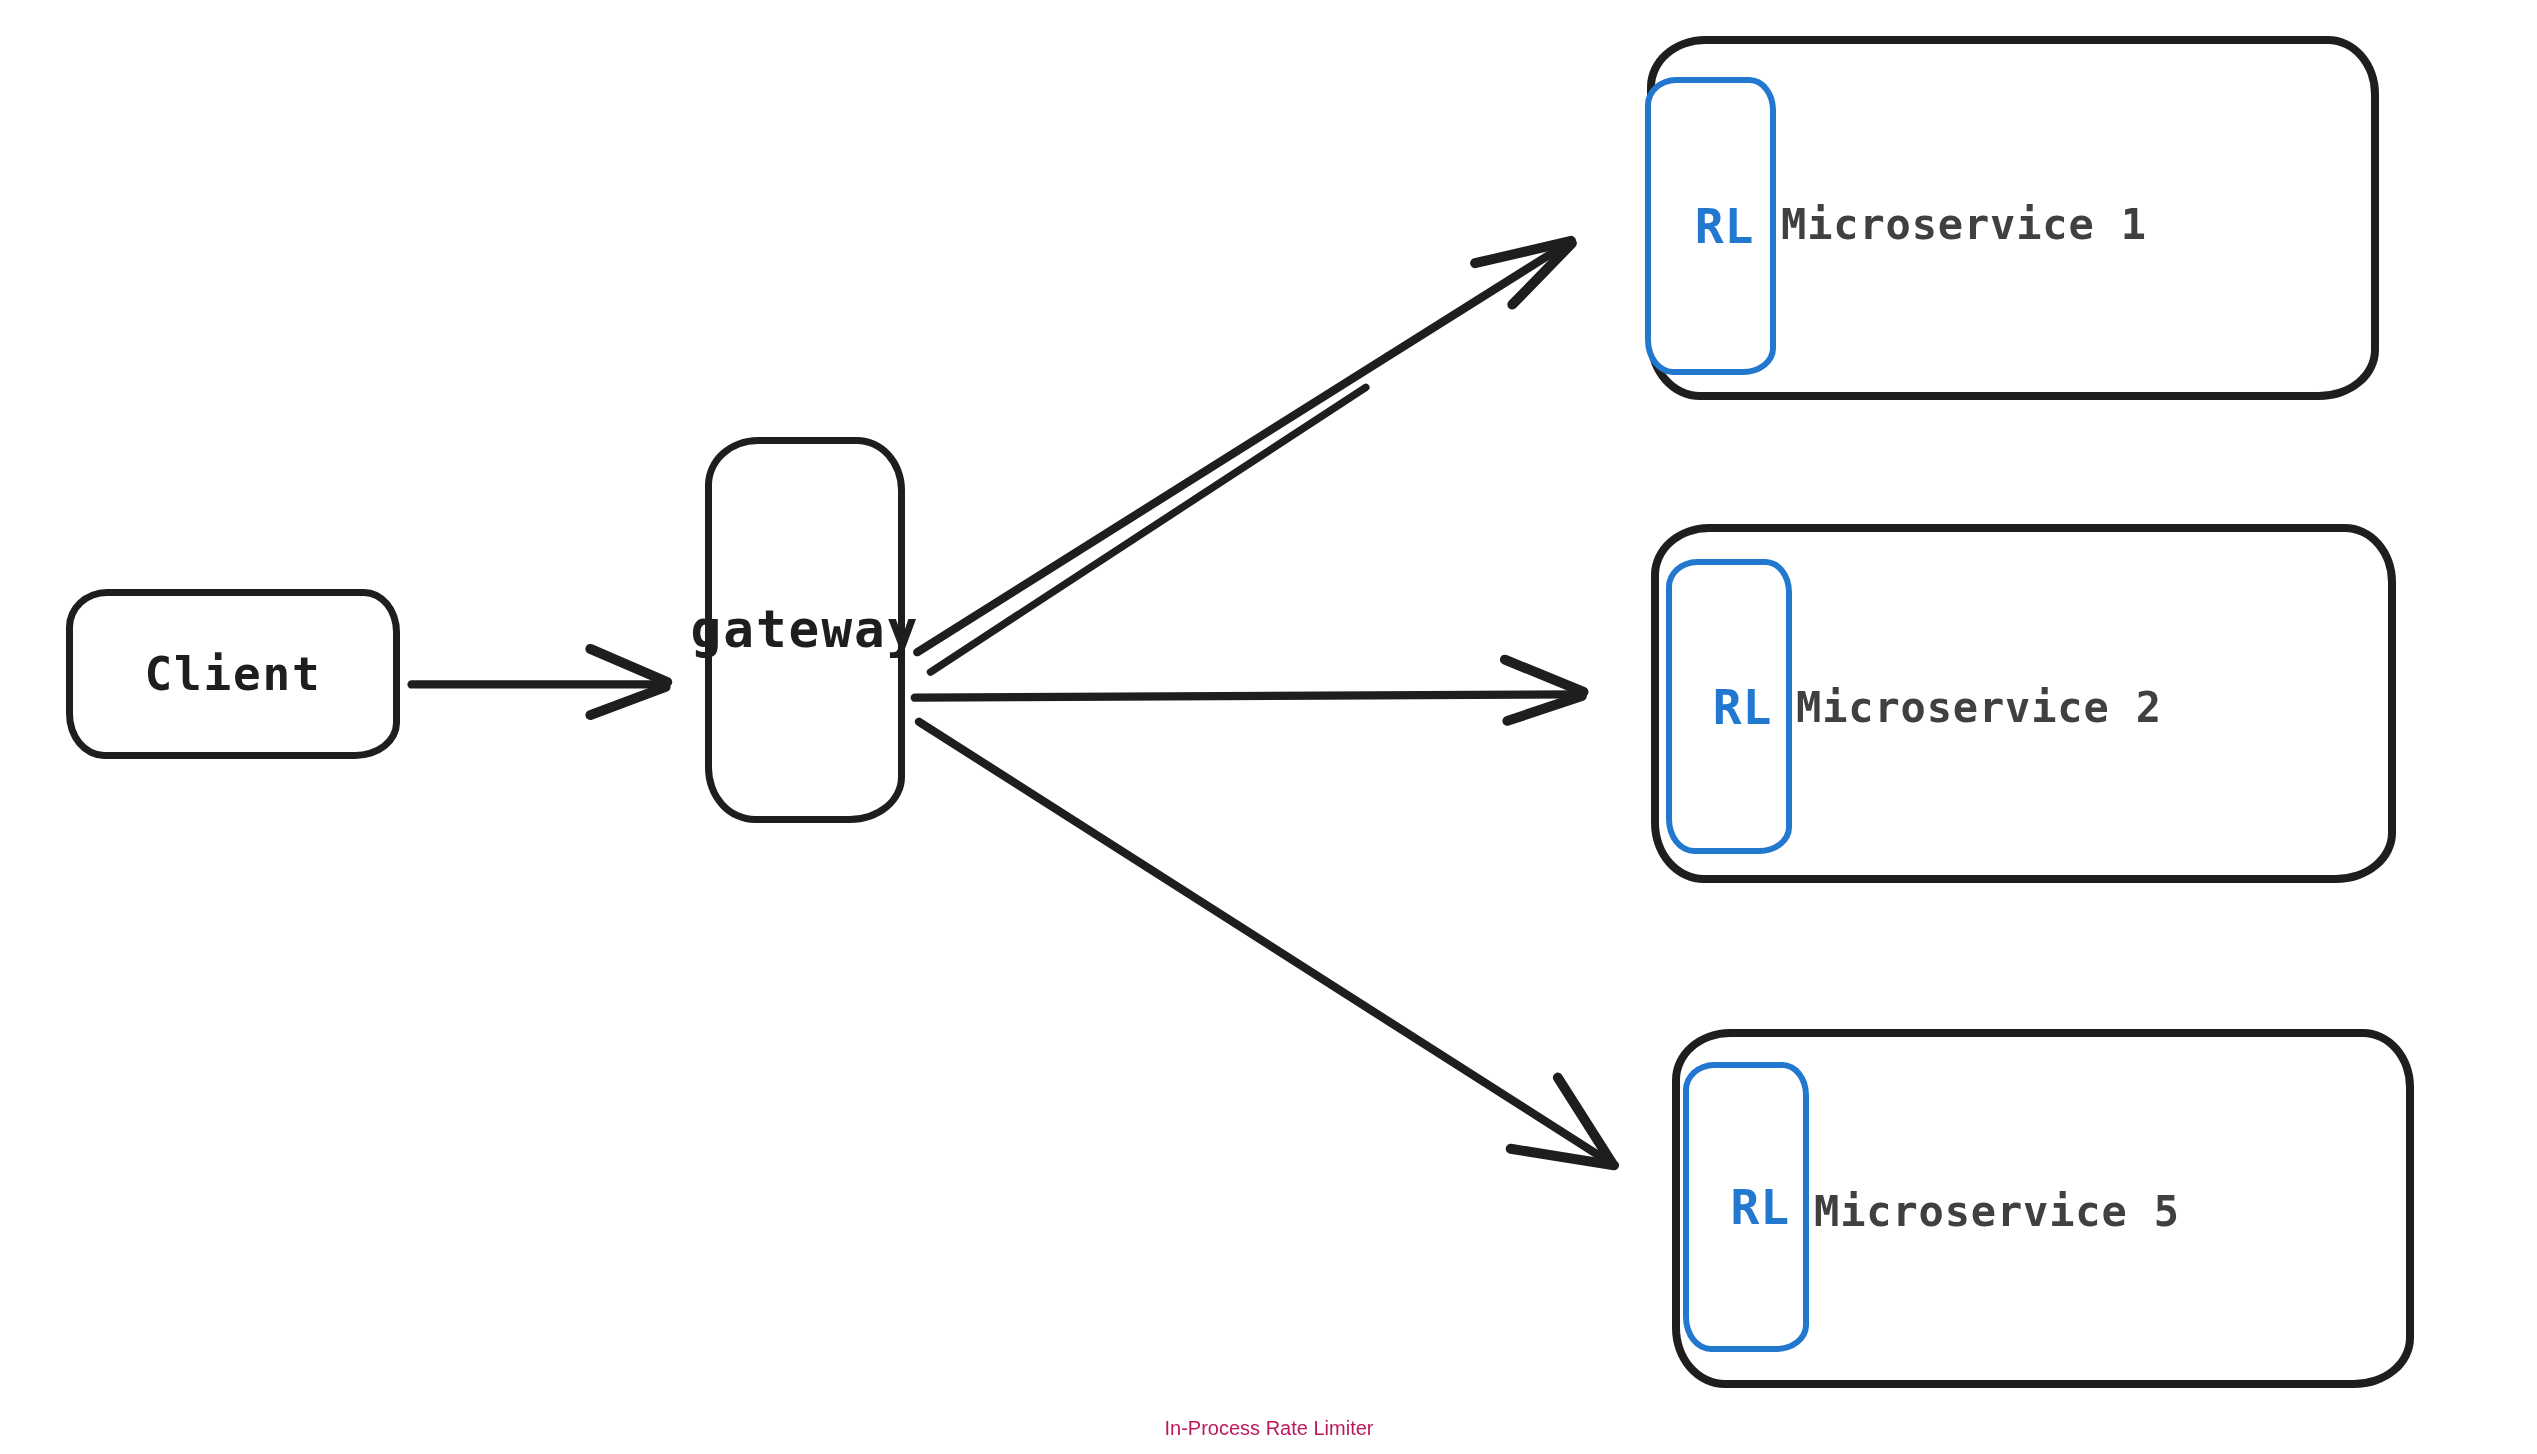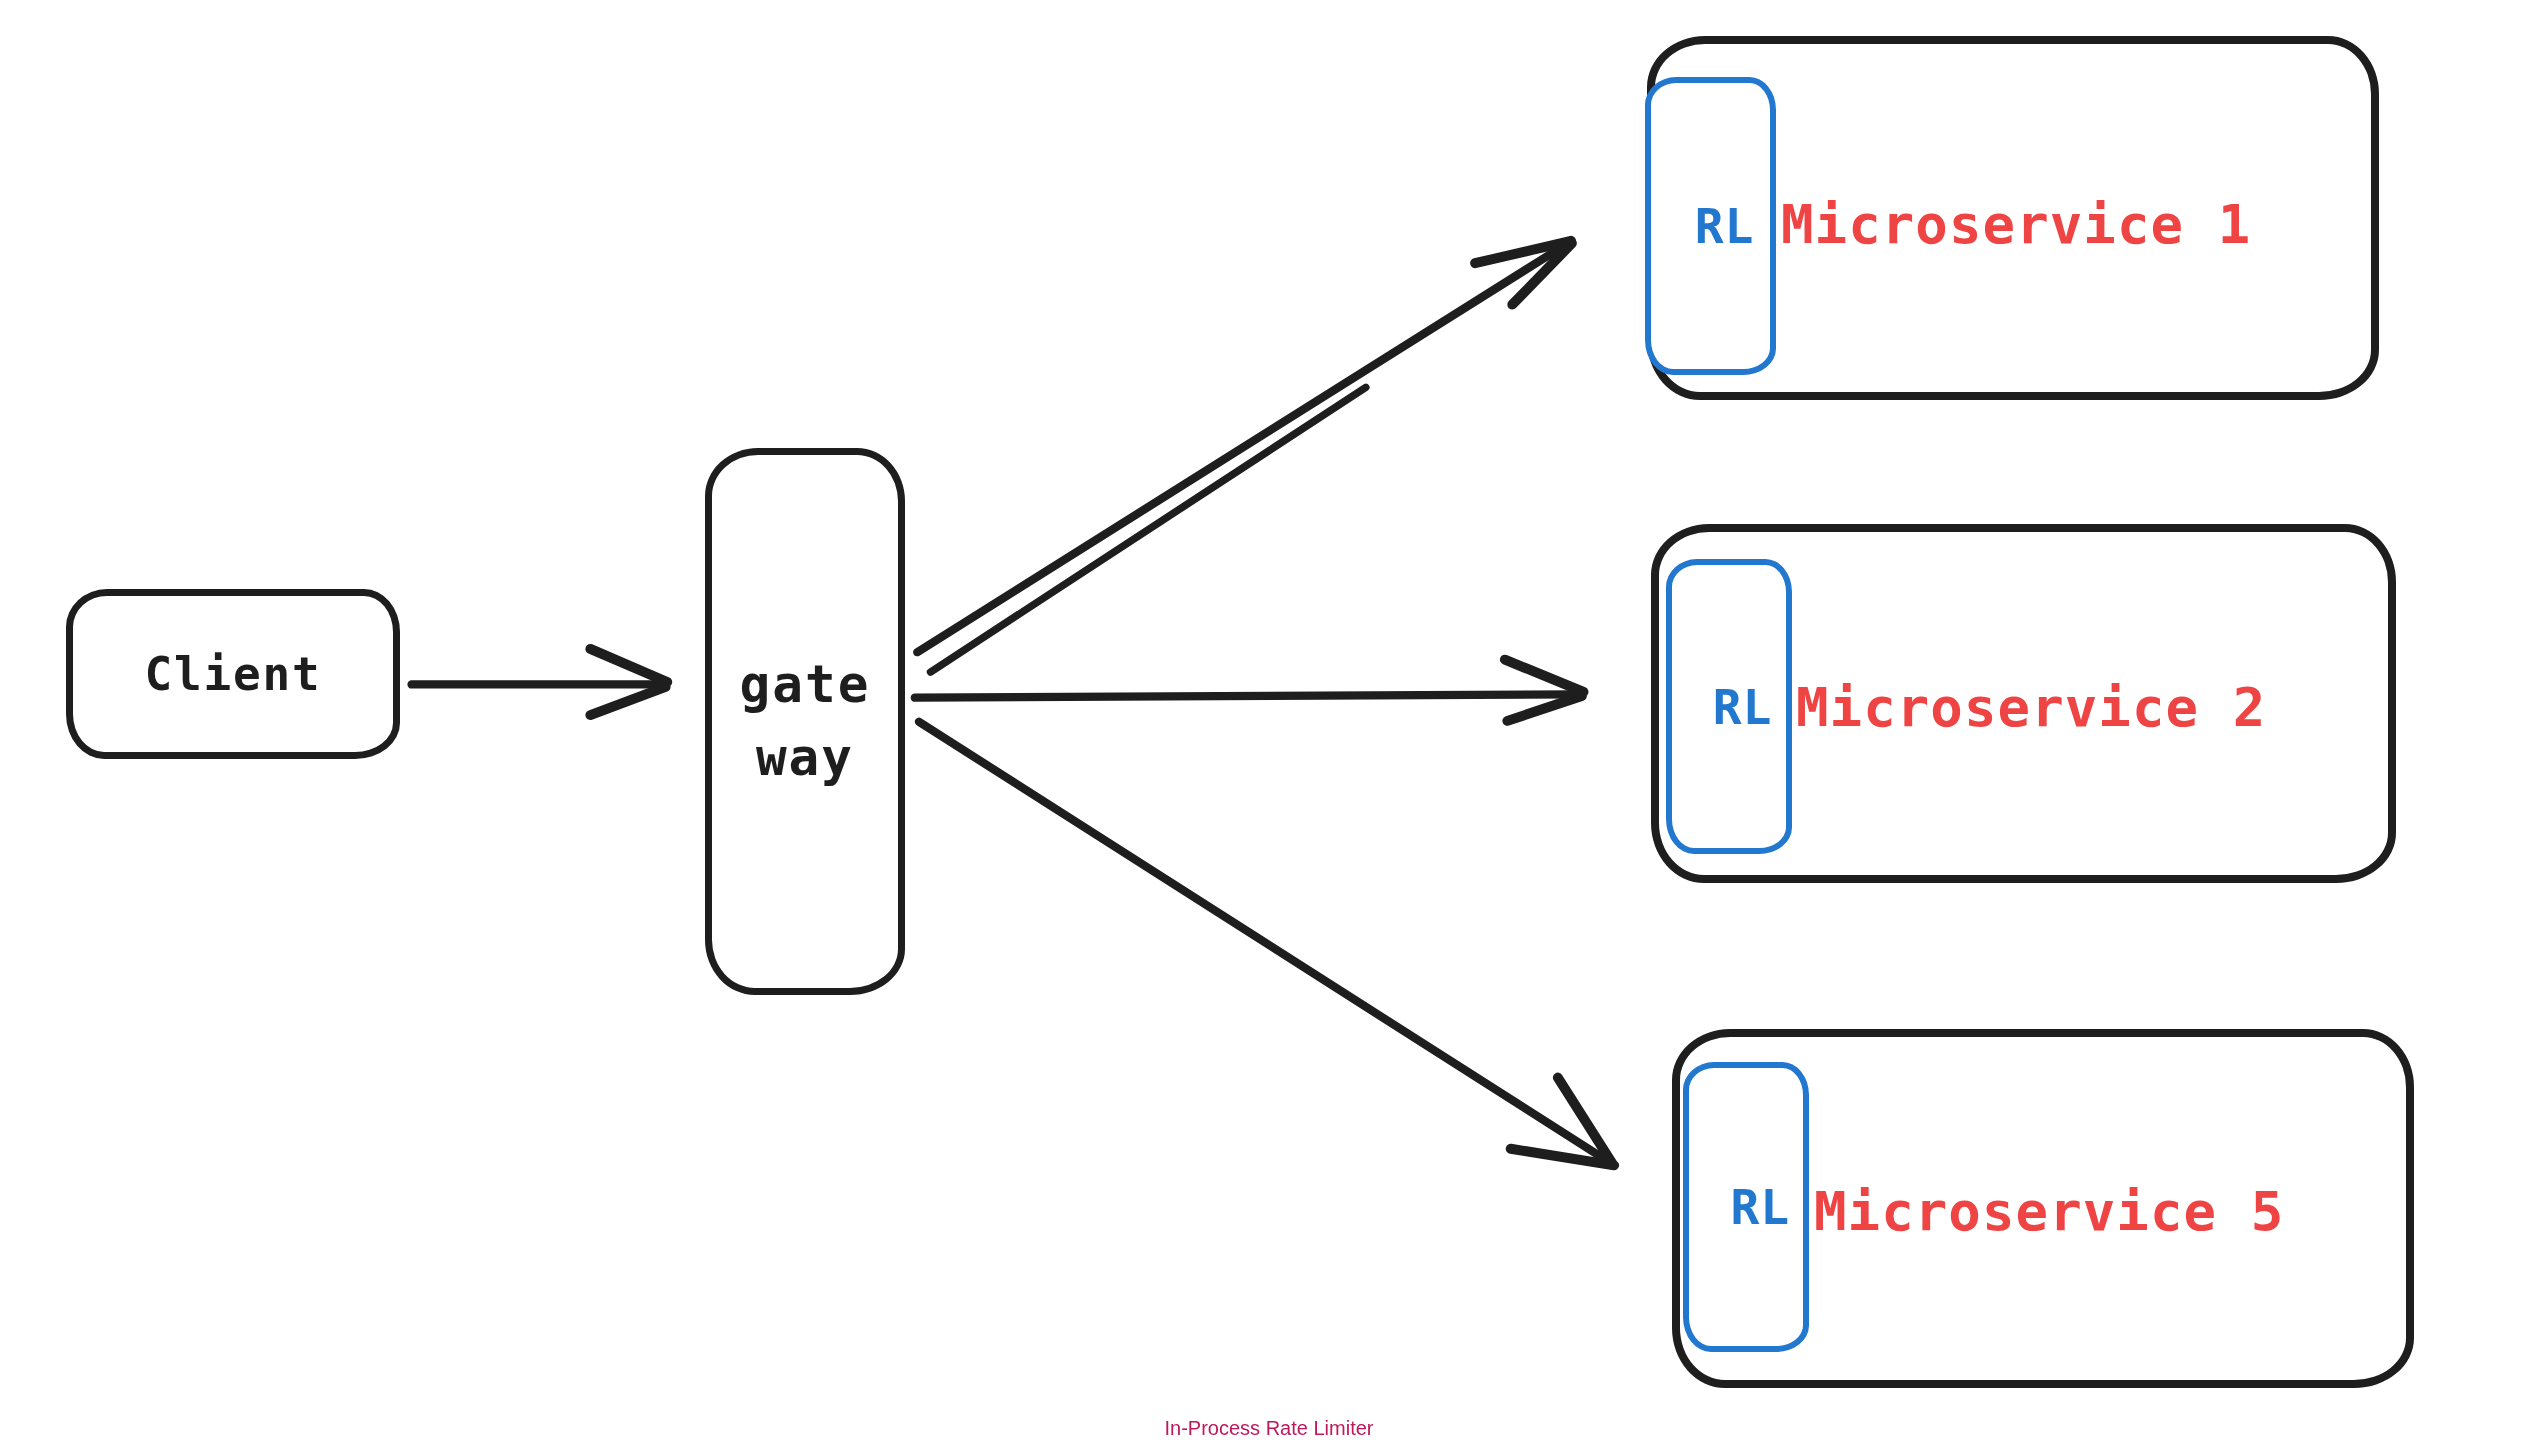--- a/index.html
+++ b/index.html
@@ -23,40 +23,40 @@
     font-weight:bold;
     letter-spacing:0.04em;
     white-space:nowrap;
   }
   #client-node{
     left:66px;top:589px;width:334px;height:170px;
     border-radius:41px 36px 45px 38px / 38px 43px 36px 45px;
     font-size:46px;
   }
   #gateway-node{
-    left:705px;top:448px;width:200px;height:547px;
+    left:705px;top:437px;width:200px;height:386px;
     border-radius:53px 48px 55px 50px / 48px 53px 46px 55px;
-    flex-direction:column;
+    flex-direction:row;
     font-size:51px;
     line-height:1.42;
   }
   .ms-node{
     border-radius:58px 51px 60px 53px / 51px 58px 50px 60px;
     border-width:8.3px;
     justify-content:flex-start;
   }
   #ms-node-1{left:1647px;top:36px;width:732px;height:364px;}
   #ms-node-2{left:1651px;top:524px;width:745px;height:359px;}
   #ms-node-3{left:1672px;top:1029px;width:742px;height:359px;}
   .ms-label{
     position:absolute;
     transform:translateY(-50%);
-    font-size:54px;
+    font-size:42px;
     font-weight:bold;
-    color:#ef4444;
+    color:#404040;
     letter-spacing:0.02em;
     white-space:nowrap;
   }
   #ms-node-1 .ms-label{left:126px;top:180px;}
   #ms-node-2 .ms-label{left:137px;top:175px;}
   #ms-node-3 .ms-label{left:134px;top:174px;}
   
   .rl-badge{
     position:absolute;
     background:#ffffff;

